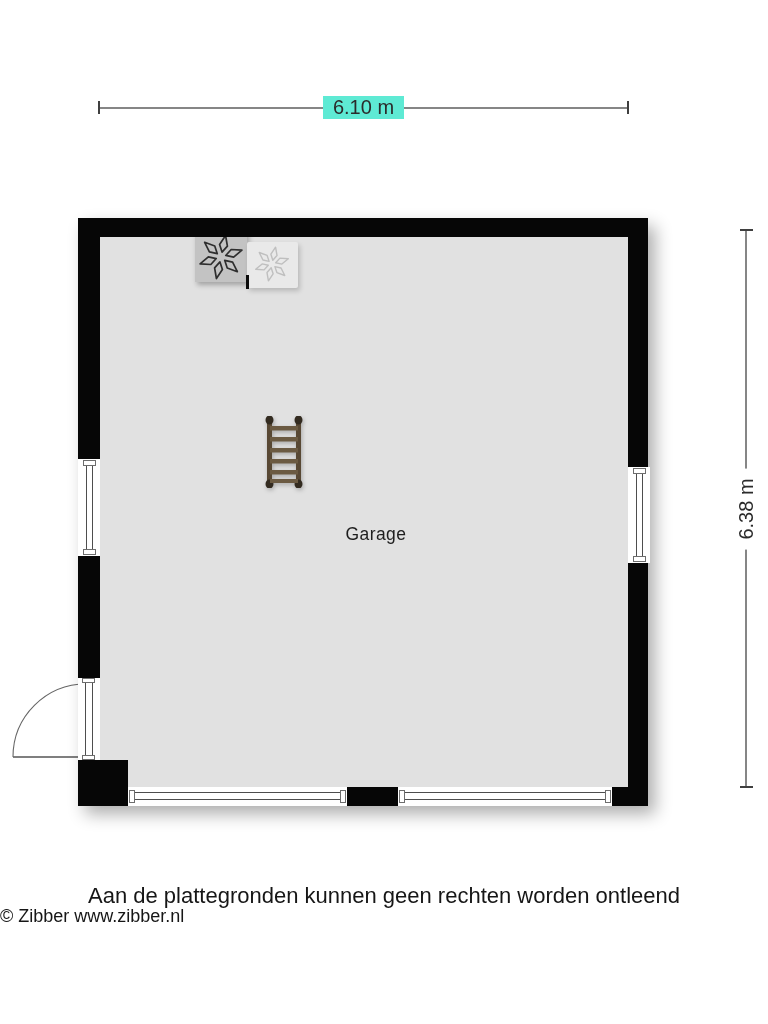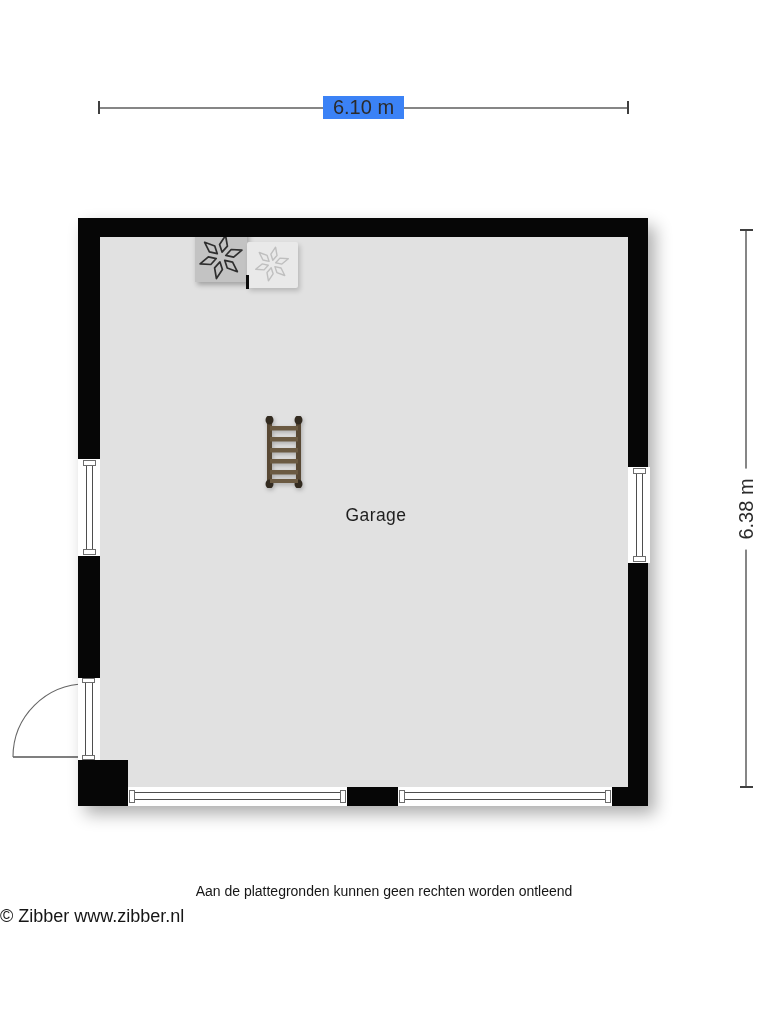--- a/index.html
+++ b/index.html
@@ -6,21 +6,21 @@
   html,body { background:#ffffff; }
   .page {
     position:relative; width:768px; height:1024px; background:#ffffff;
     font-family:"Liberation Sans", sans-serif; color:#222; overflow:hidden;
   }
   
   .dimh-line { position:absolute; left:99px; top:107px; width:529px; height:2px; background:#868686; }
   .dimh-tick { position:absolute; width:2px; height:13px; top:101px; background:#3f3f3f; }
   .dimh-tick.l { left:98px; } .dimh-tick.r { left:627px; }
   .dimh-labelwrap { position:absolute; left:99px; top:96px; width:529px; text-align:center; z-index:2; }
-  .dimh-labelwrap span { display:inline-block; background:#3b82f6; padding:0 10px; font-size:20px; line-height:23px; color:#2b2b2b; }
+  .dimh-labelwrap span { display:inline-block; background:#5eead4; padding:0 10px; font-size:20px; line-height:23px; color:#2b2b2b; }
   .dimv-line { position:absolute; left:745px; top:230px; width:2px; height:558px; background:#868686; }
   .dimv-tick { position:absolute; width:13px; height:2px; left:740px; background:#3f3f3f; }
   .dimv-tick.t { top:229px; } .dimv-tick.b { top:786px; }
   .dimv-label {
     position:absolute; left:746px; top:509px; z-index:2;
     transform:translate(-50%,-50%) rotate(-90deg);
     background:#fff; padding:0 10px; font-size:20px; line-height:23px; color:#2b2b2b; white-space:nowrap;
   }
   
   .plan { position:absolute; left:78px; top:218px; width:570px; height:588px;
@@ -60,25 +60,25 @@
   .door-swing { position:absolute; left:8px; top:678px; width:84px; height:86px; z-index:0; }
   
   .appliance { position:absolute; z-index:2; }
   .fan-box-dark { left:117px; top:12px; width:52px; height:52px; background:#c3c3c3;
                   box-shadow:2px 3px 5px rgba(0,0,0,0.28); }
   .fan-box-light { left:169px; top:24px; width:51px; height:46px; background:#e9e9e9;
                    border-radius:2px; box-shadow:2px 3px 5px rgba(0,0,0,0.18); }
   .pipe-tick { position:absolute; left:168px; top:57px; width:3px; height:14px; background:#0c0c0c; z-index:2; }
   .ladder { position:absolute; left:186px; top:198px; width:40px; height:72px; z-index:2;
             filter:drop-shadow(1px 2px 2px rgba(0,0,0,0.25)); }
-  .room-label { position:absolute; left:298px; top:297px; transform:translate(-50%,-50%);
+  .room-label { position:absolute; left:298px; top:316px; transform:translate(-50%,-50%);
                 font-size:17.5px; color:#1e1e1e; letter-spacing:0.4px; z-index:2; }
   
   .footer-disclaimer { position:absolute; left:0; top:883px; width:768px; text-align:center;
-                       font-size:14px; color:#161616; }
+                       font-size:22px; color:#161616; }
   .footer-copyright  { position:absolute; left:0; top:906px; width:726px; text-align:left;
                        font-size:18px; color:#161616; }
 </style>
 </head>
 <body>
 
 <div class="page">
 
   <div class="dimh-line"></div>
   <div class="dimh-tick l"></div>

